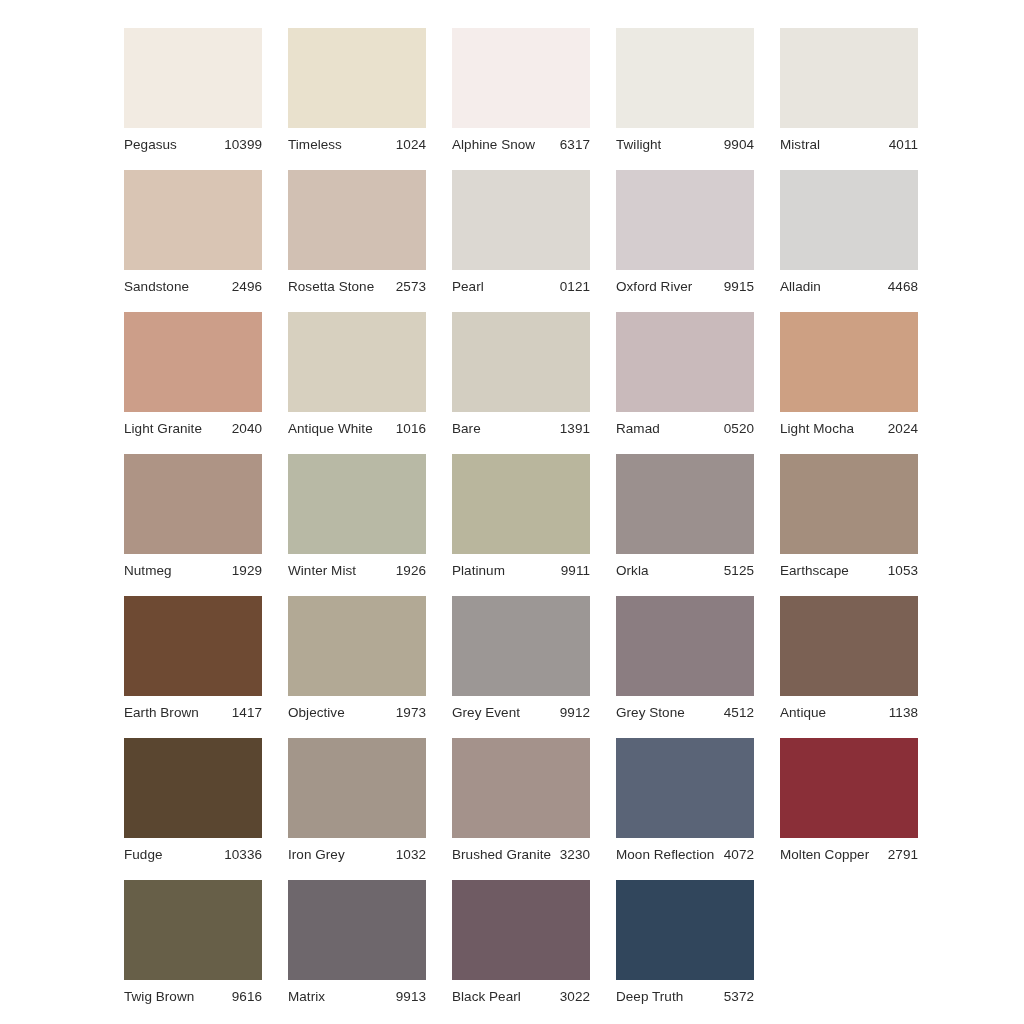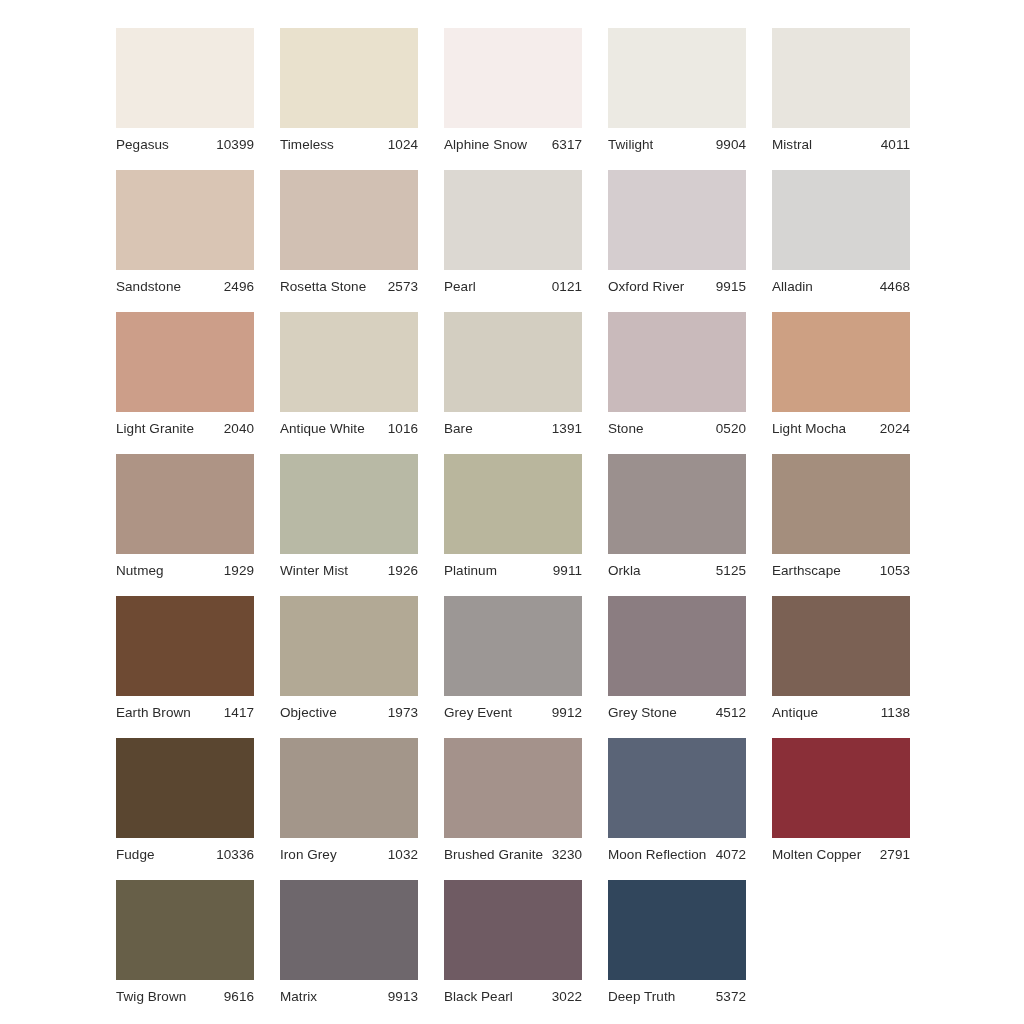--- a/index.html
+++ b/index.html
@@ -11,21 +11,21 @@
   body {
     width: 1024px;
     height: 1024px;
     font-family: "Liberation Sans", "DejaVu Sans", sans-serif;
     -webkit-font-smoothing: antialiased;
     overflow: hidden;
   }
 
   #swatch-grid {
     position: absolute;
-    left: 116px;
+    left: 124px;
     top: 28px;
     width: 794px;
     display: grid;
     grid-template-columns: repeat(5, 138px);
     grid-template-rows: repeat(7, 128px);
     column-gap: 26px;
     row-gap: 14px;
   }
 
   .swatch-cell {
@@ -159,21 +159,21 @@
     <div class="swatch-cell">
       <div class="swatch-chip" style="background-color: rgb(211, 206, 193);"></div>
       <div class="swatch-caption">
         <span class="swatch-name">Bare</span>
         <span class="swatch-code">1391</span>
       </div>
     </div>
     <div class="swatch-cell">
       <div class="swatch-chip" style="background-color: rgb(201, 186, 187);"></div>
       <div class="swatch-caption">
-        <span class="swatch-name">Stone</span>
+        <span class="swatch-name">Ramad</span>
         <span class="swatch-code">0520</span>
       </div>
     </div>
     <div class="swatch-cell">
       <div class="swatch-chip" style="background-color: rgb(205, 160, 131);"></div>
       <div class="swatch-caption">
         <span class="swatch-name">Light Mocha</span>
         <span class="swatch-code">2024</span>
       </div>
     </div>

